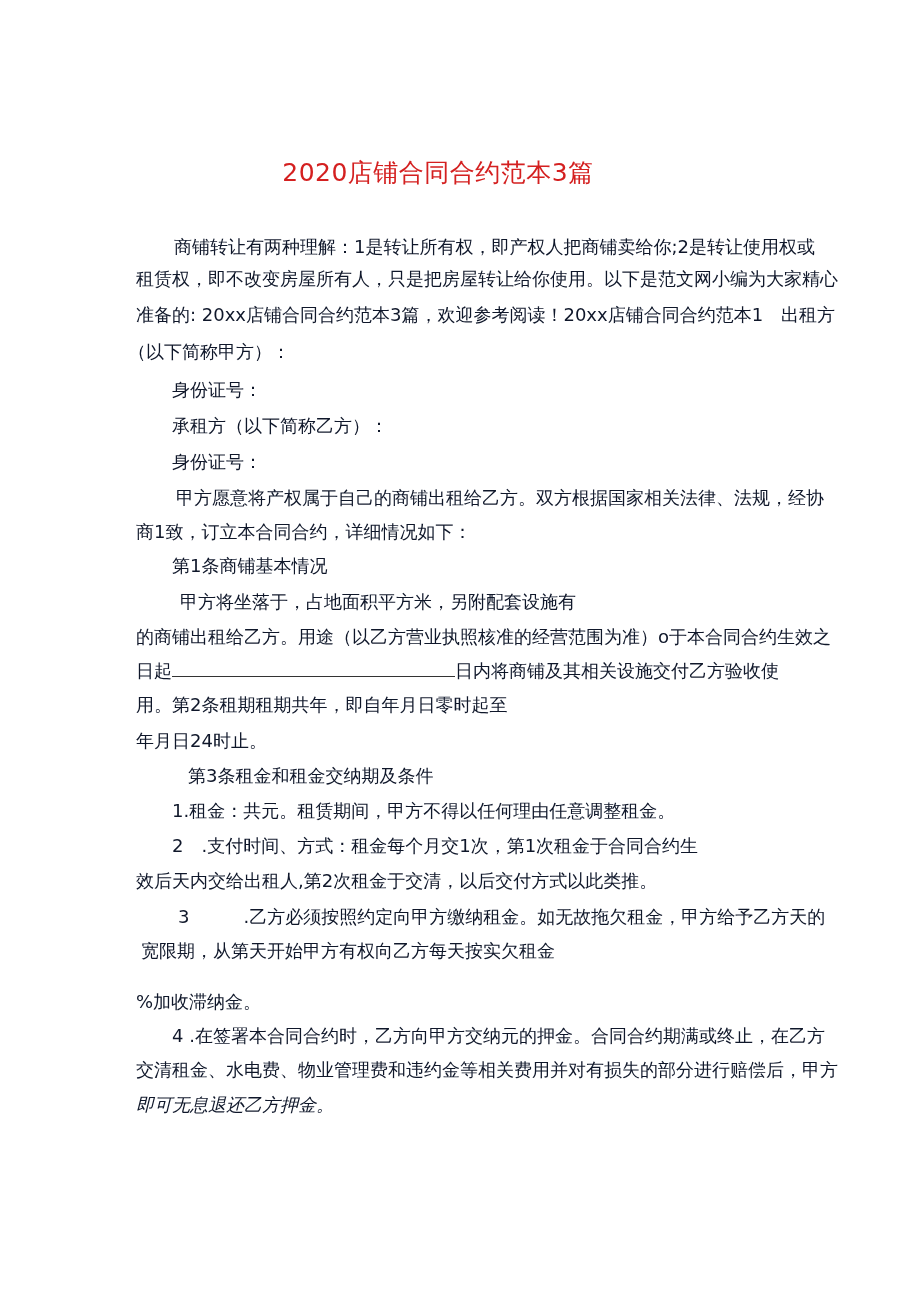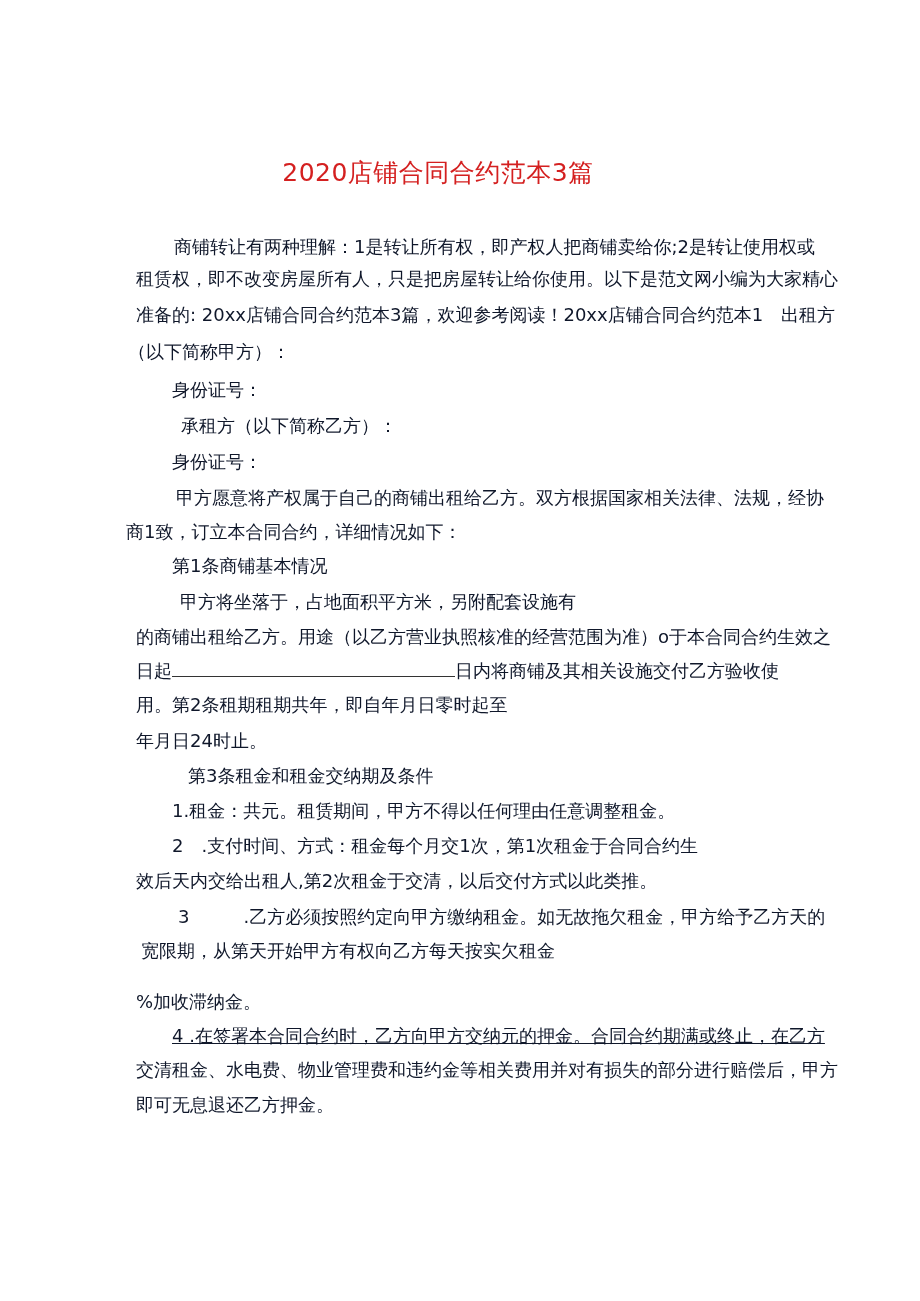--- a/index.html
+++ b/index.html
@@ -28,35 +28,35 @@
 <body>
 
 <div>
   <div class="title">2020店铺合同合约范本3篇</div>
 
   <div class="line" style="left:174px;top:237px;">商铺转让有两种理解：1是转让所有权，即产权人把商铺卖给你;2是转让使用权或</div>
   <div class="line" style="left:136px;top:269px;">租赁权，即不改变房屋所有人，只是把房屋转让给你使用。以下是范文网小编为大家精心</div>
   <div class="line" style="left:136px;top:305px;">准备的: 20xx店铺合同合约范本3篇，欢迎参考阅读！20xx店铺合同合约范本1　出租方</div>
   <div class="line" style="left:128px;top:342px;">（以下简称甲方）：</div>
   <div class="line" style="left:172px;top:380px;">身份证号：</div>
-  <div class="line" style="left:181px;top:416px;">承租方（以下简称乙方）：</div>
+  <div class="line" style="left:172px;top:416px;">承租方（以下简称乙方）：</div>
   <div class="line" style="left:172px;top:452px;">身份证号：</div>
   <div class="line" style="left:176px;top:488px;">甲方愿意将产权属于自己的商铺出租给乙方。双方根据国家相关法律、法规，经协</div>
-  <div class="line" style="left:126px;top:522px;">商1致，订立本合同合约，详细情况如下：</div>
+  <div class="line" style="left:136px;top:522px;">商1致，订立本合同合约，详细情况如下：</div>
   <div class="line" style="left:172px;top:556px;text-align:right;">第1条商铺基本情况</div>
   <div class="line" style="left:180px;top:592px;">甲方将坐落于，占地面积平方米，另附配套设施有</div>
   <div class="line" style="left:136px;top:627px;">的商铺出租给乙方。用途（以乙方营业执照核准的经营范围为准）o于本合同合约生效之</div>
   <div class="line" style="left:136px;top:661px;text-align:right;">
     <span>日起</span><span class="blank"></span><span>日内将商铺及其相关设施交付乙方验收使</span>
   </div>
   <div class="line" style="left:136px;top:695px;">用。第2条租期租期共年，即自年月日零时起至</div>
   <div class="line" style="left:136px;top:731px;">年月日24时止。</div>
   <div class="line" style="left:188px;top:766px;">第3条租金和租金交纳期及条件</div>
   <div class="line" style="left:172px;top:801px;">1.租金：共元。租赁期间，甲方不得以任何理由任意调整租金。</div>
   <div class="line" style="left:172px;top:836px;">2　.支付时间、方式：租金每个月交1次，第1次租金于合同合约生</div>
   <div class="line" style="left:136px;top:871px;">效后天内交给出租人,第2次租金于交清，以后交付方式以此类推。</div>
   <div class="line" style="left:178px;top:907px;">3　　　.乙方必须按照约定向甲方缴纳租金。如无故拖欠租金，甲方给予乙方天的</div>
   <div class="line" style="left:141px;top:941px;">宽限期，从第天开始甲方有权向乙方每天按实欠租金</div>
   <div class="line" style="left:136px;top:992px;">%加收滞纳金。</div>
-  <div class="line" style="left:172px;top:1026px;text-decoration:underline;">4 .在签署本合同合约时，乙方向甲方交纳元的押金。合同合约期满或终止，在乙方</div>
+  <div class="line" style="left:172px;top:1026px;">4 .在签署本合同合约时，乙方向甲方交纳元的押金。合同合约期满或终止，在乙方</div>
   <div class="line" style="left:136px;top:1060px;">交清租金、水电费、物业管理费和违约金等相关费用并对有损失的部分进行赔偿后，甲方</div>
-  <div class="line" style="left:136px;top:1095px;">即可无息退还乙方押金。</div>
+  <div class="line" style="left:136px;top:1095px;font-style:italic;">即可无息退还乙方押金。</div>
 </div>
 
 </body></html>

